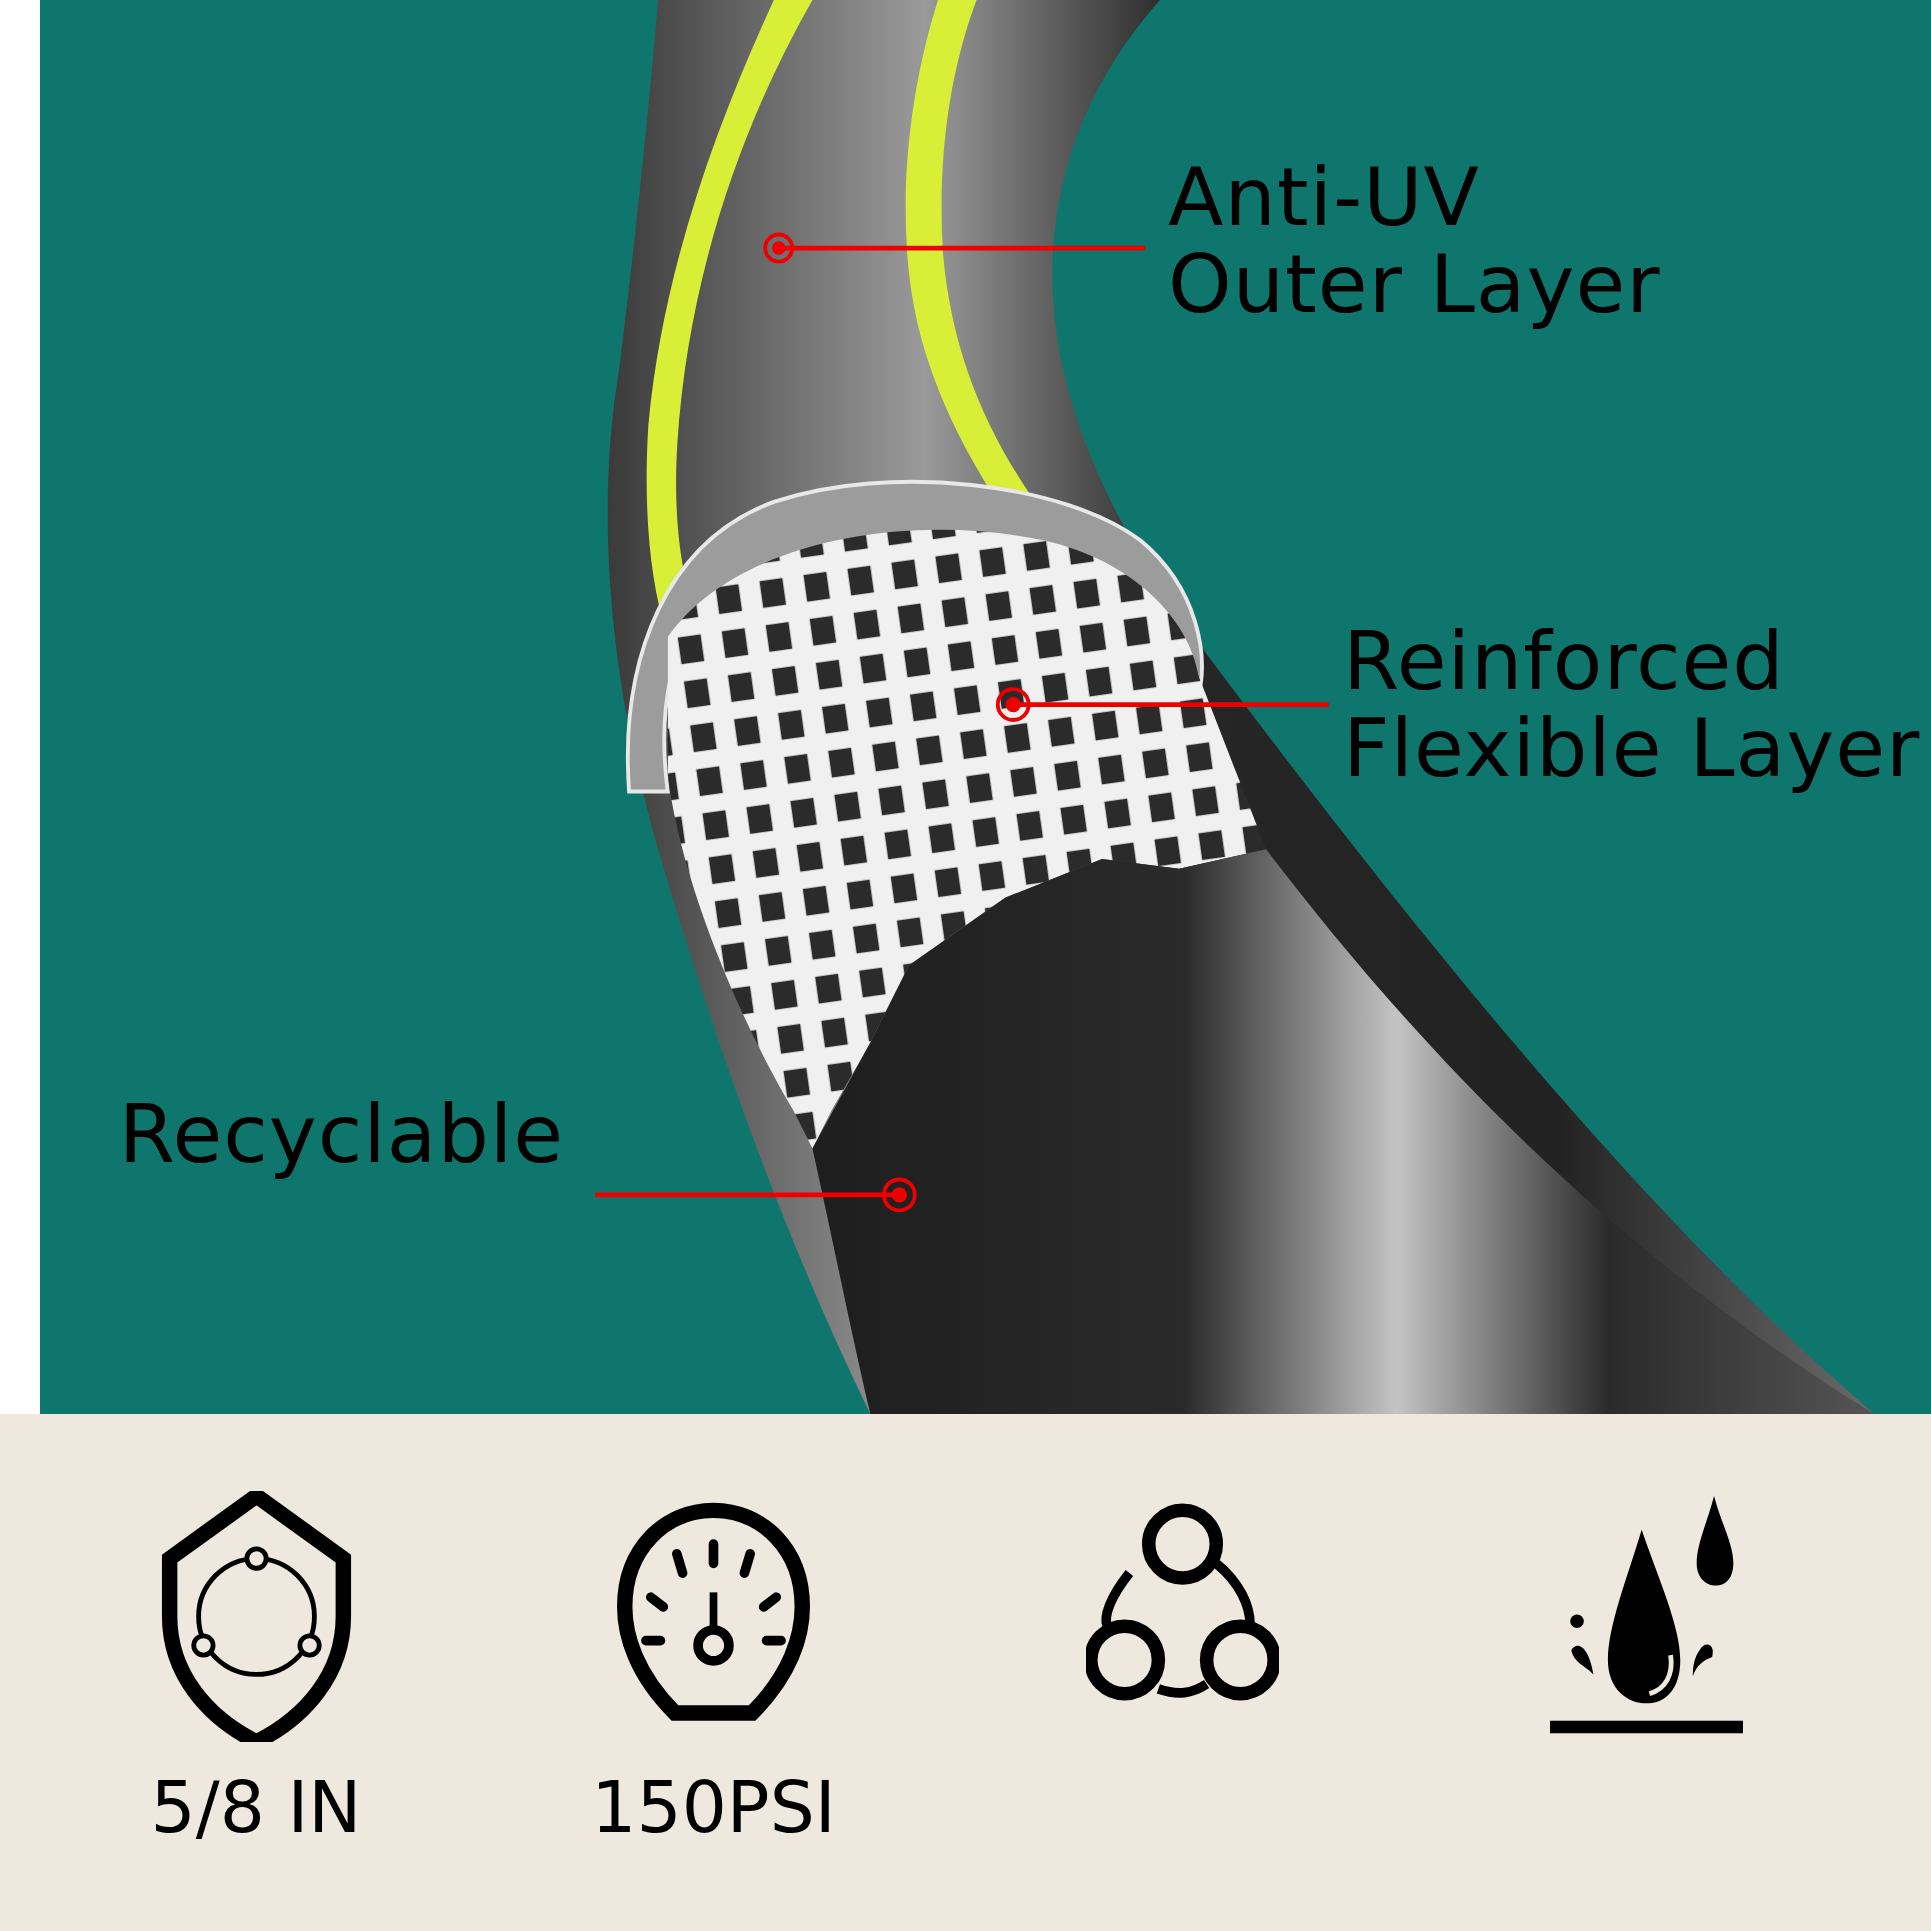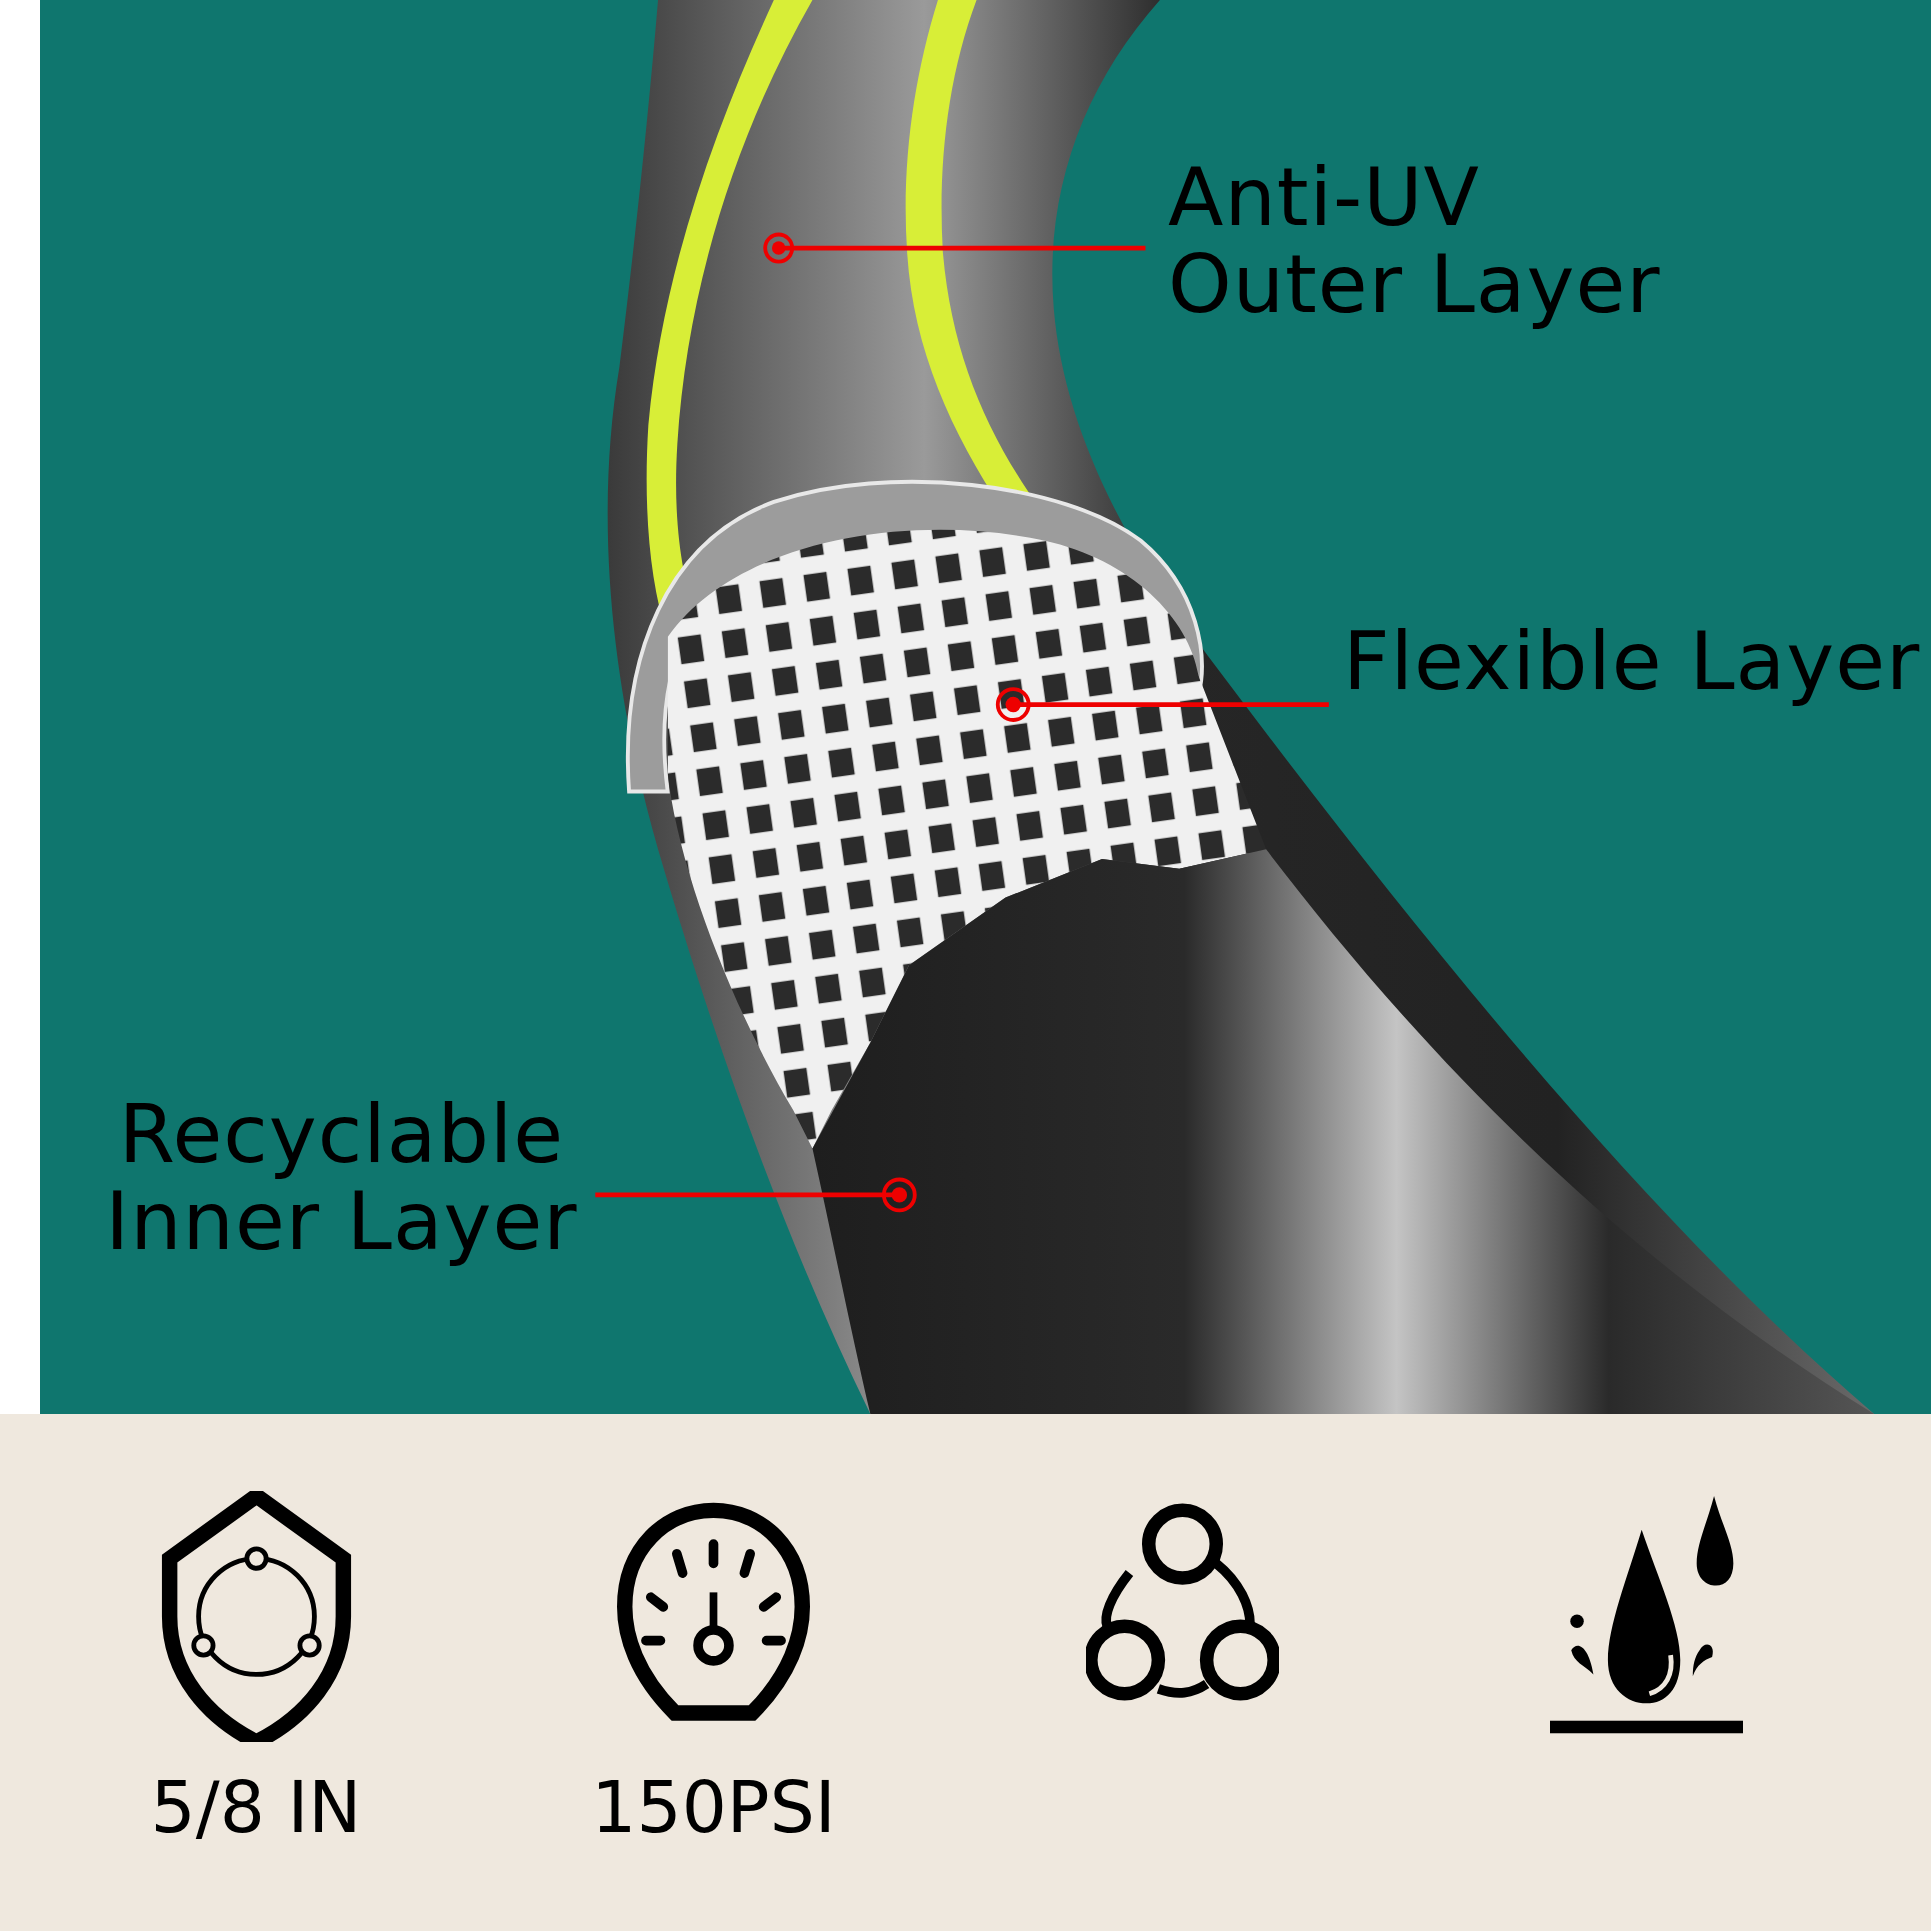--- a/index.html
+++ b/index.html
@@ -68,25 +68,25 @@
       <circle cx="890" cy="1238" r="16" fill="none" stroke="#ee0000" stroke-width="4"></circle>
       <circle cx="890" cy="1238" r="8" fill="#ee0000"></circle>
     </g>
   </svg>
 
   <div class="label" style="left:1128px;top:154px;">
     <span>Anti-UV</span>
     <span>Outer Layer</span>
   </div>
   <div class="label" style="left:1303px;top:618px;">
+    <span>Reinforced</span>
     <span>Flexible Layer</span>
   </div>
   <div class="label" style="left:60px;top:1091px;text-align:center;width:483px;">
     <span>Recyclable</span>
-    <span>Inner Layer</span>
   </div>
 </div>
 
 <div class="bottom">
   <div class="feat" style="left:14.5px;">
     <svg viewBox="0 0 200 260">
       <path d="M100,5 L190,70 L190,130 C190,190 150,235 100,260 C50,235 10,190 10,130 L10,70 Z" fill="none" stroke="#000" stroke-width="16" stroke-linejoin="miter"></path>
       <circle cx="100" cy="130" r="60" fill="none" stroke="#000" stroke-width="5"></circle>
       <circle cx="100" cy="70" r="10" fill="#efe8de" stroke="#000" stroke-width="5"></circle>
       <circle cx="45" cy="160" r="10" fill="#efe8de" stroke="#000" stroke-width="5"></circle>

